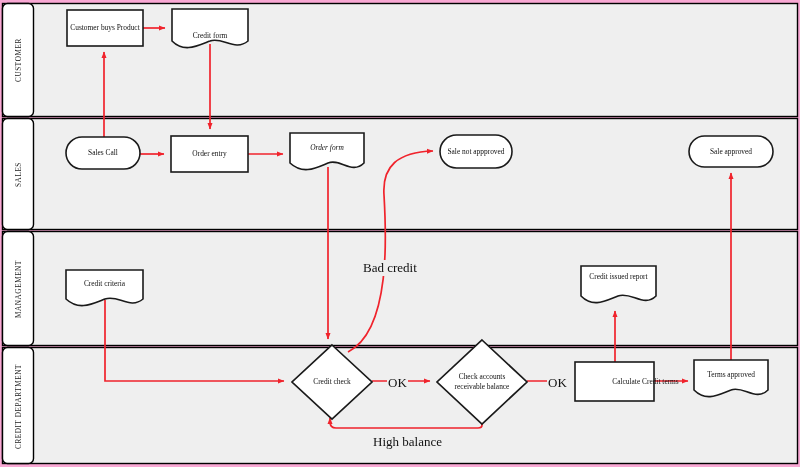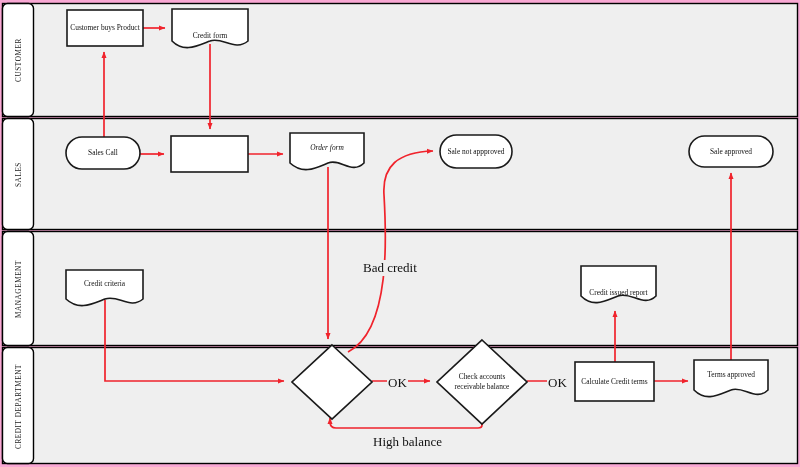--- a/index.html
+++ b/index.html
@@ -135,35 +135,37 @@
   <div class="lane-label" style="left:3px;top:119px;width:31px;height:111px;">SALES</div>
   <div class="lane-label" style="left:3px;top:232px;width:31px;height:114px;">MANAGEMENT</div>
   <div class="lane-label" style="left:3px;top:348px;width:31px;height:116px;">CREDIT DEPARTMENT</div>
 
   <div class="node-label" style="left:67px;top:10px;width:76px;height:36px;">Customer buys Product</div>
 
   <div class="node-label" style="left:172px;top:9px;width:76px;height:30px;margin-top:12px;">Credit form</div>
 
   <div class="node-label" style="left:66px;top:137px;width:74px;height:32px;border-radius:12px;">Sales Call</div>
 
+  <div class="node-label" style="left:171px;top:136px;width:77px;height:36px;">Order entry</div>
 
   <div class="node-label" style="left:290px;top:133px;width:74px;height:29px;font-style:italic;">Order form</div>
 
   <div class="node-label" style="left:440px;top:135px;width:72px;height:33px;">Sale not appproved</div>
 
   <div class="node-label" style="left:689px;top:136px;width:84px;height:31px;text-align:right;">Sale approved</div>
 
   <div class="node-label" style="left:66px;top:270px;width:77px;height:28px;">Credit criteria</div>
 
-  <div class="node-label" style="left:581px;top:278px;width:75px;height:30px;text-align:right;">Credit issued report</div>
+  <div class="node-label" style="left:581px;top:262px;width:75px;height:30px;text-align:right;">Credit issued report</div>
 
+  <div class="node-label" style="left:302px;top:362px;width:60px;height:40px;">Credit check</div>
 
   <div class="node-label" style="left:452px;top:355px;width:60px;height:54px;">Check accounts receivable balance</div>
 
-  <div class="node-label" style="left:575px;top:362px;width:79px;height:39px;">Calculate Credit terms</div>
+  <div class="node-label" style="left:575px;top:362px;width:79px;height:39px;padding-left:31px;">Calculate Credit terms</div>
 
   <div class="node-label" style="left:694px;top:360px;width:74px;height:30px;">Terms approved</div>
 
   <div class="edge-label" style="left:362px;top:260px;">Bad credit</div>
 
   <div class="edge-label" style="left:387px;top:375px;">OK</div>
 
   <div class="edge-label" style="left:547px;top:375px;">OK</div>
 
   <div class="edge-label" style="left:372px;top:434px;">High balance</div>

